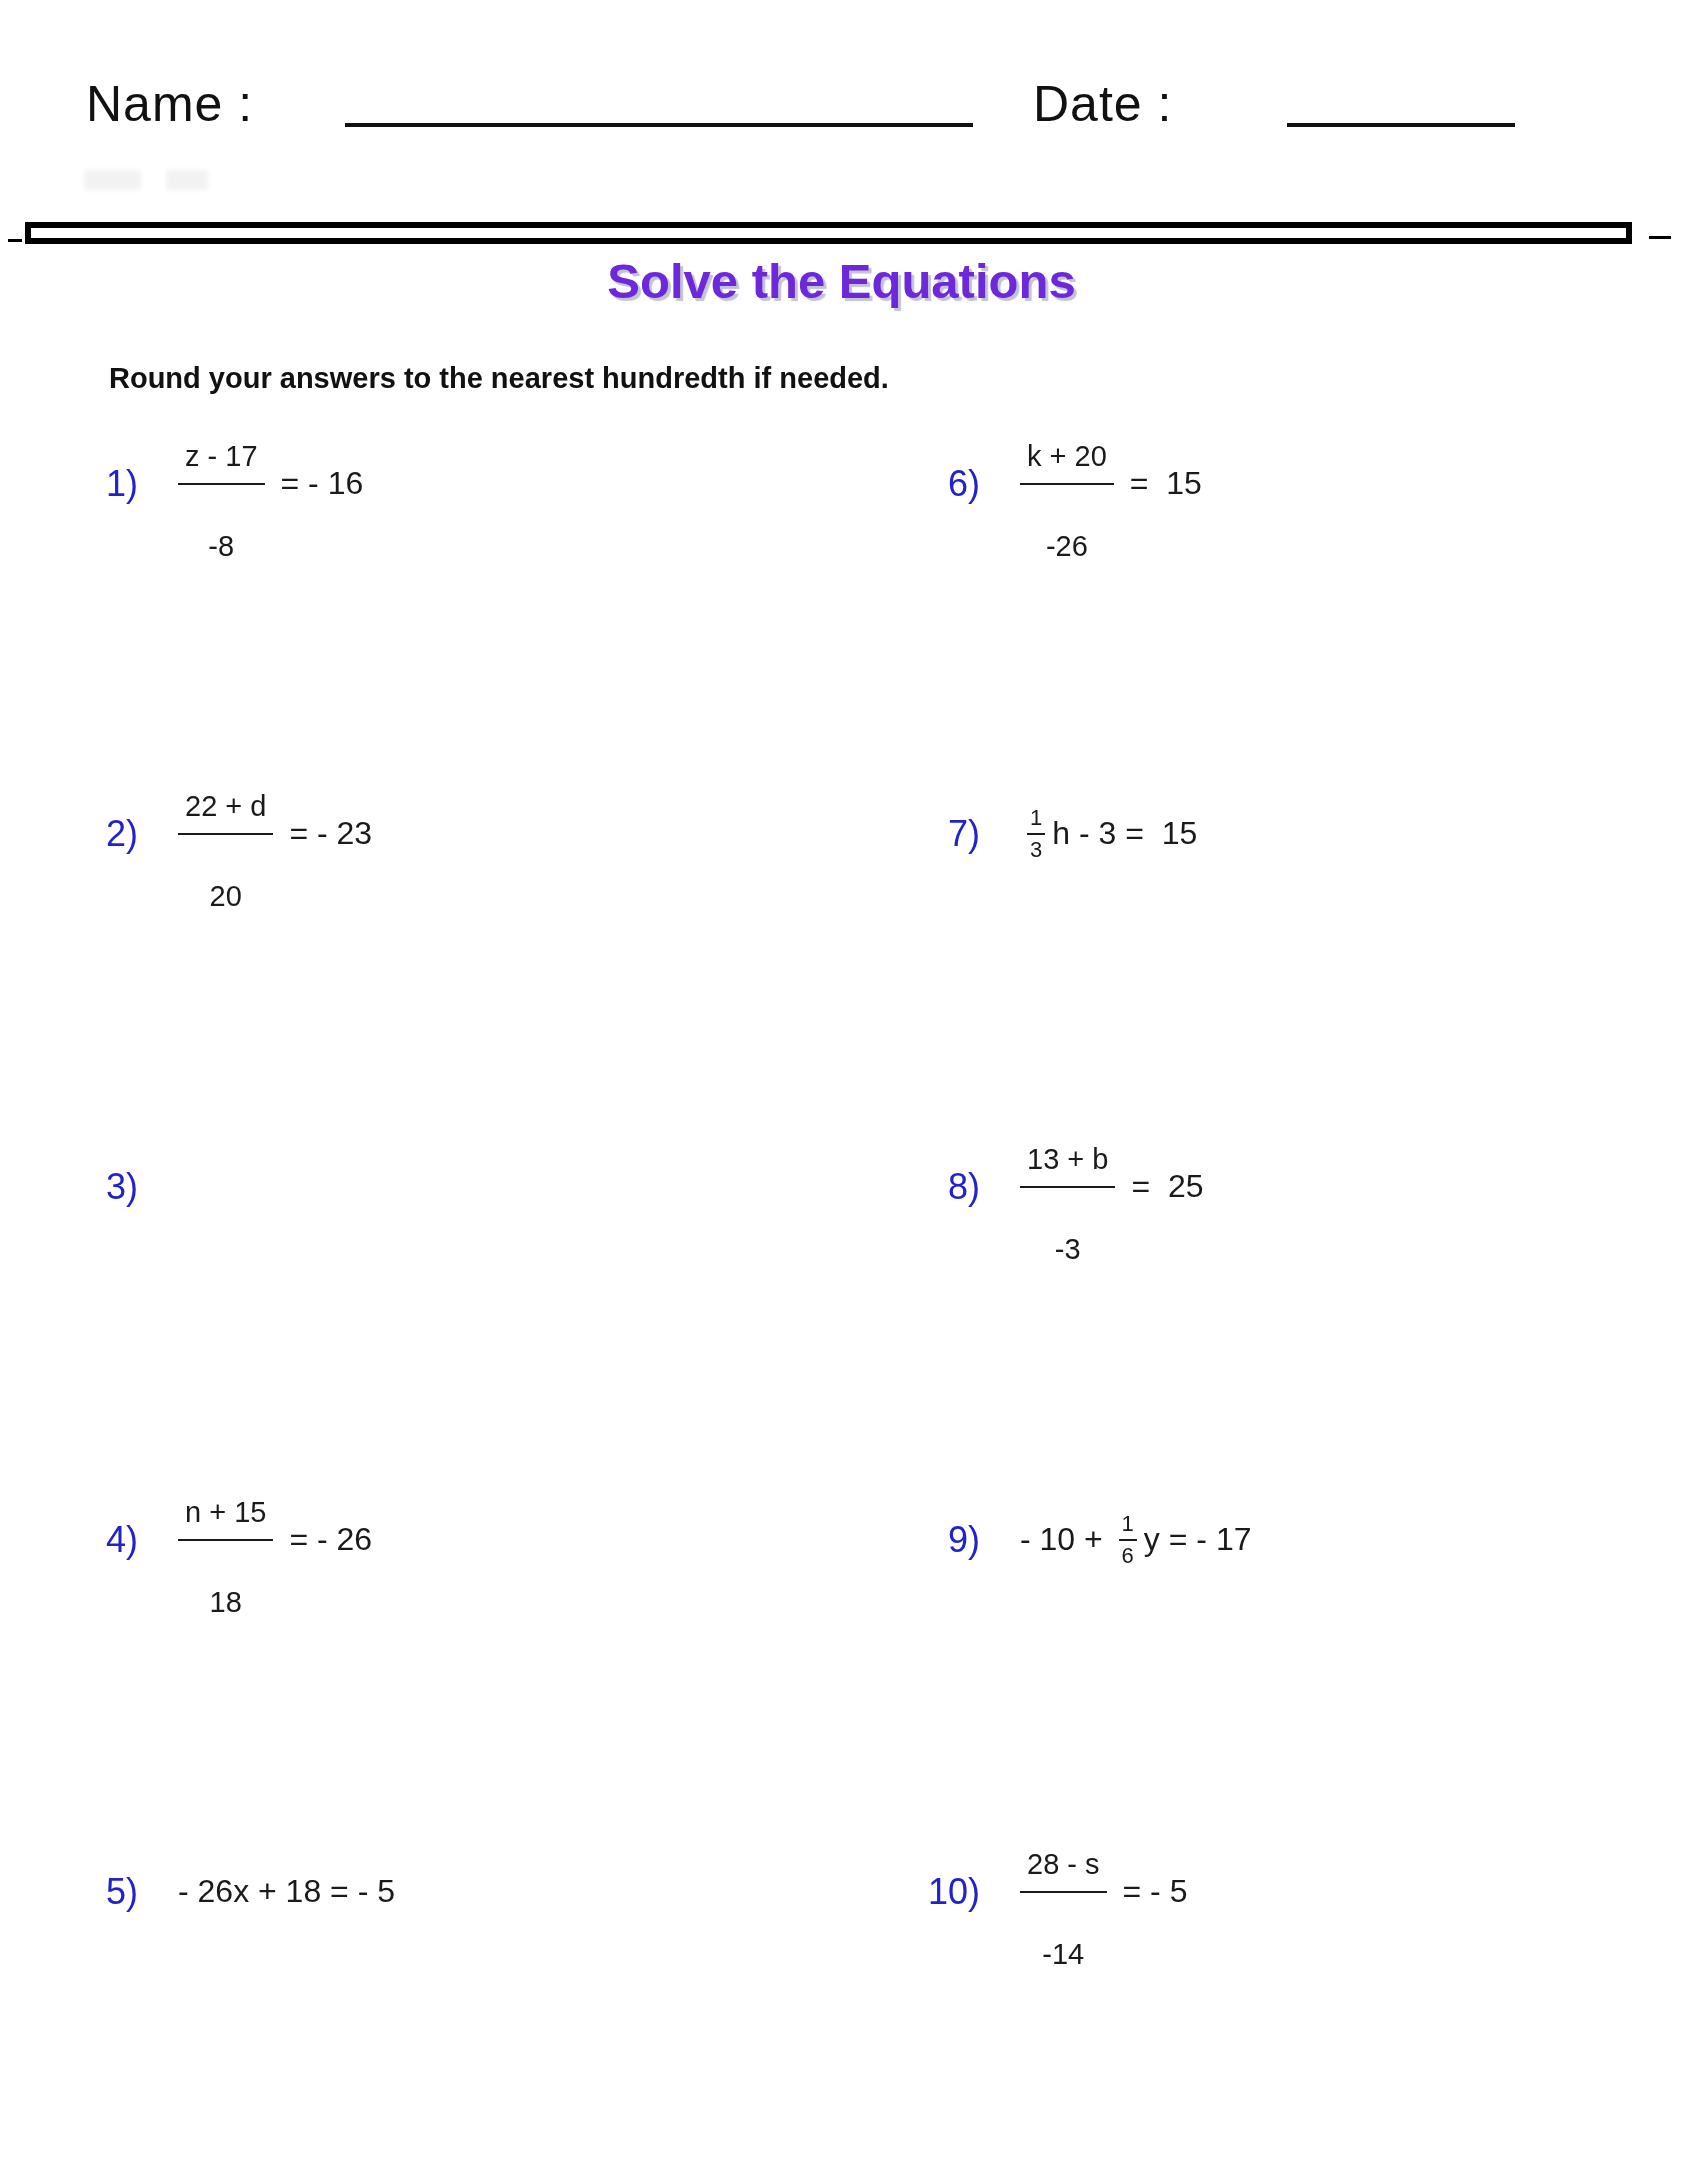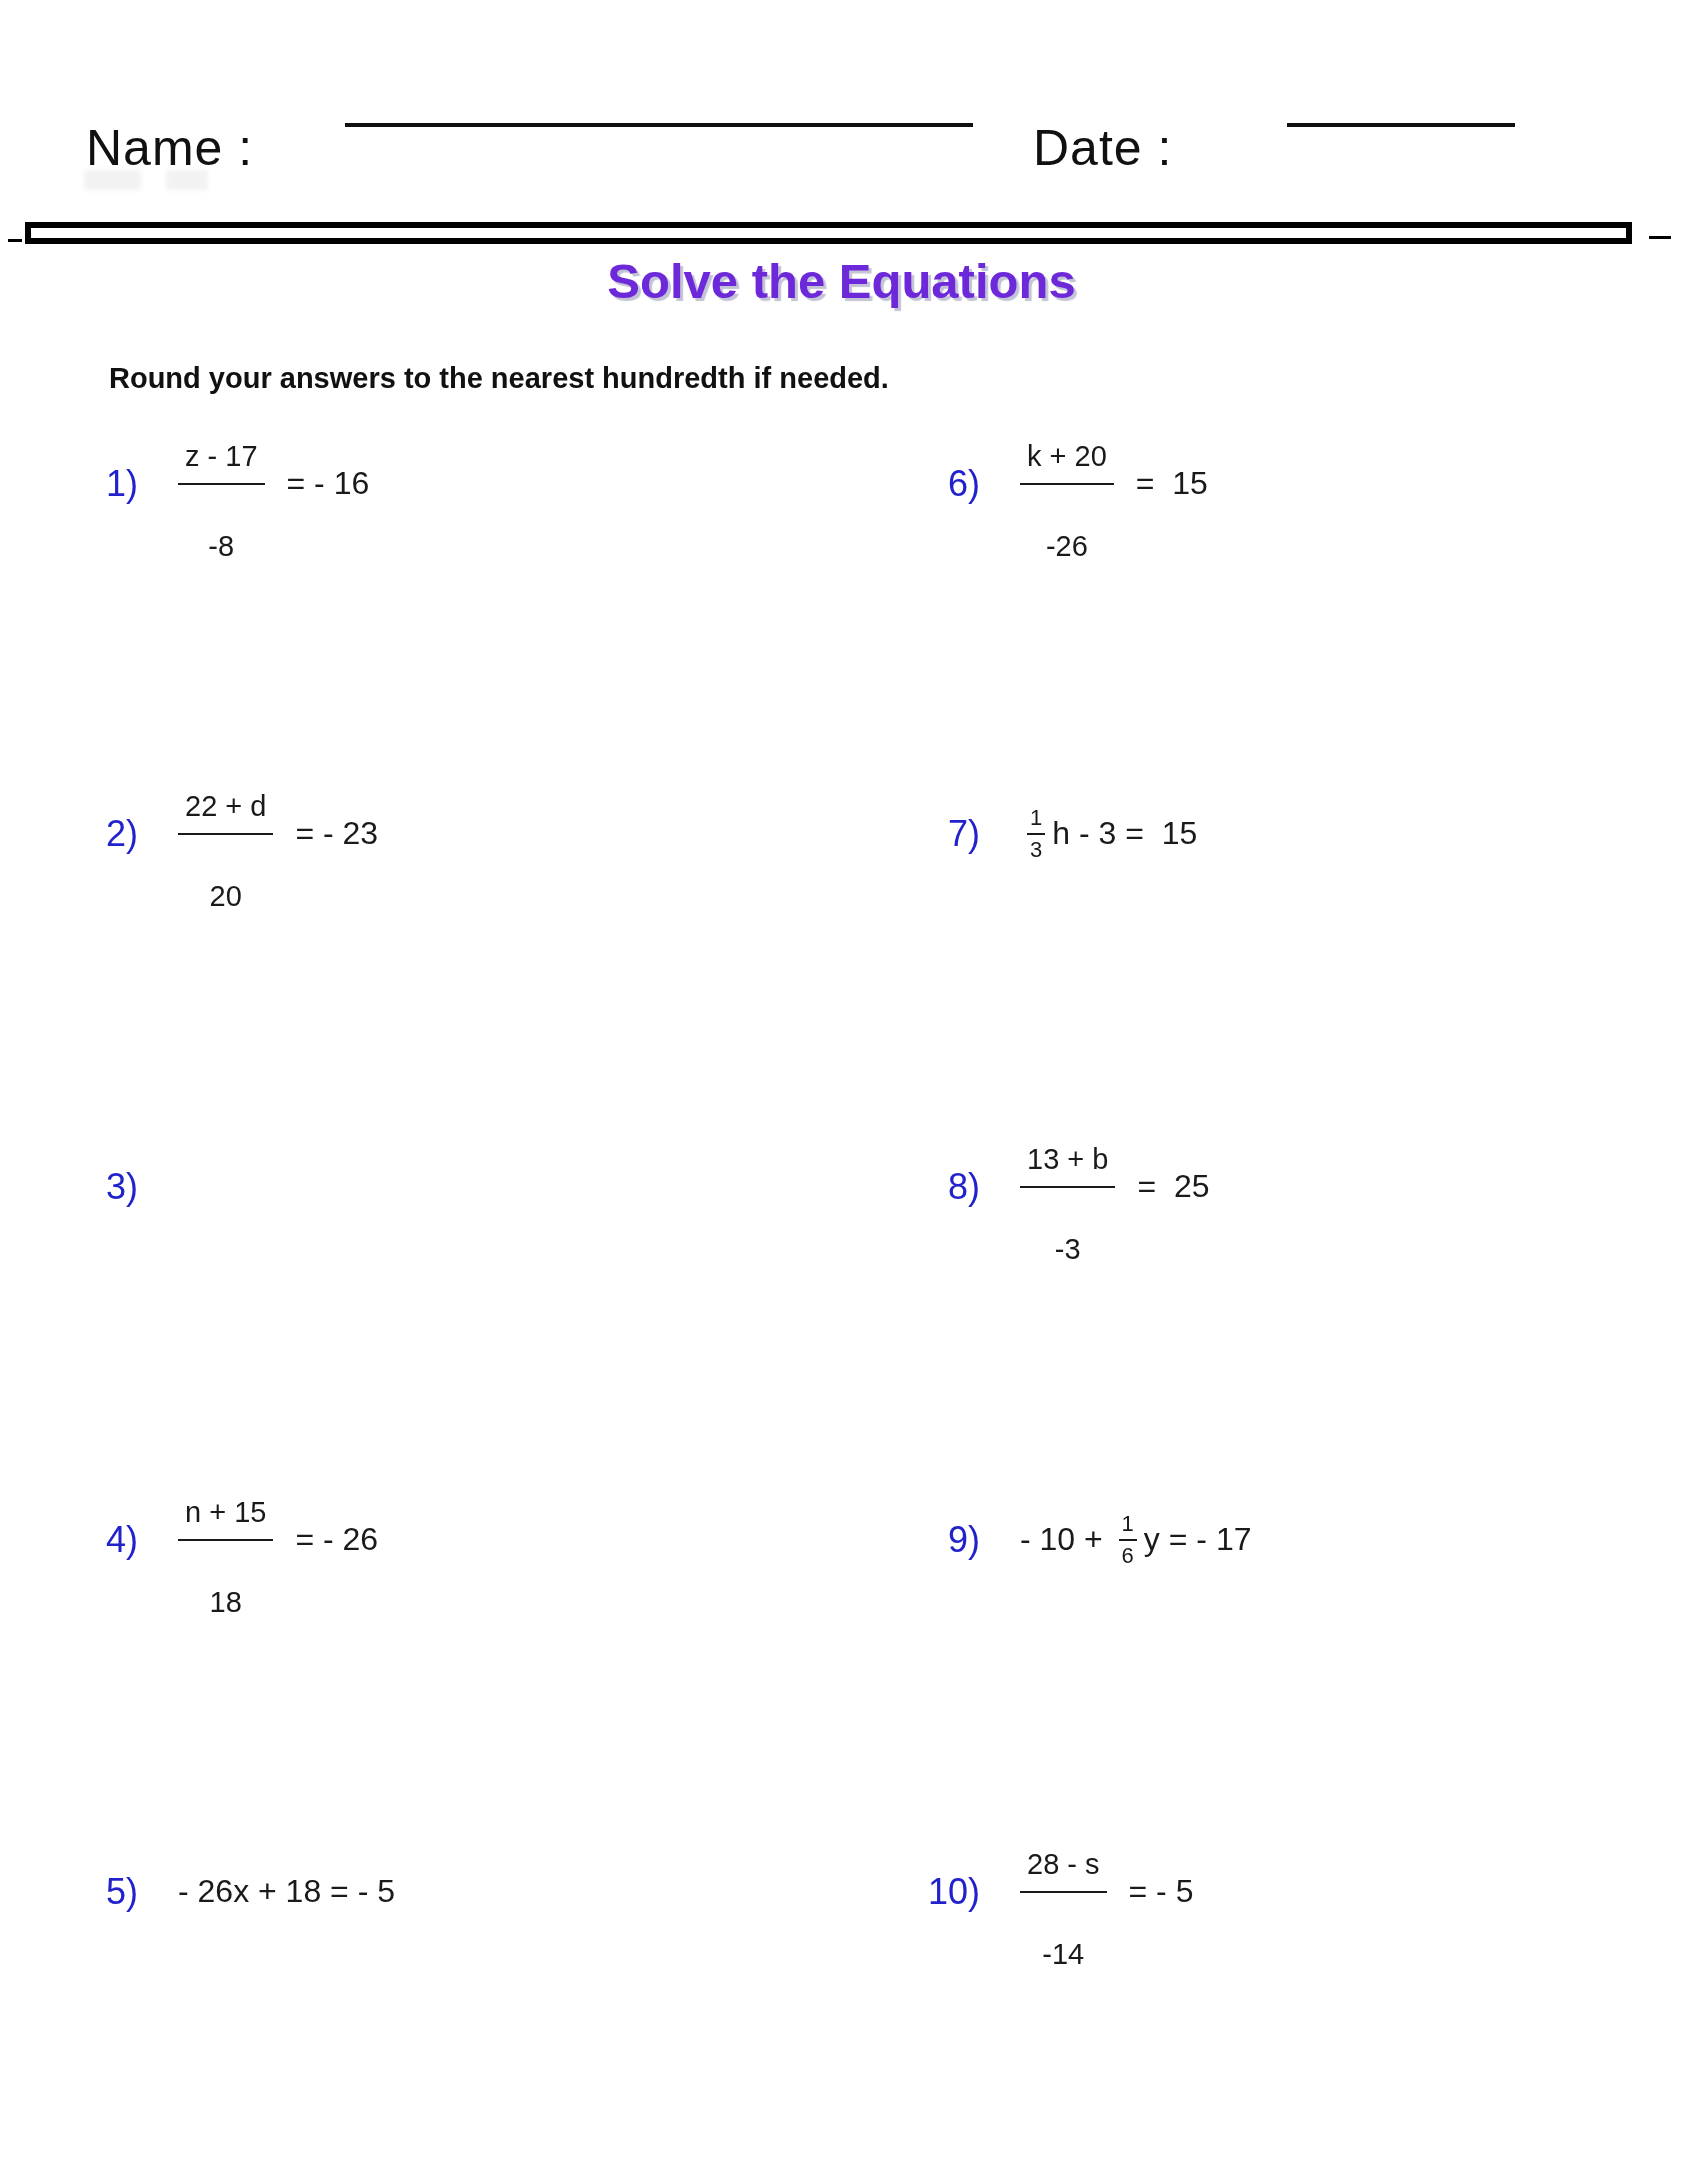--- a/index.html
+++ b/index.html
@@ -4,21 +4,21 @@
 <style>
   html,body { margin:0; padding:0; }
   body {
     width:1683px; height:2178px; background:#ffffff;
     font-family:"Liberation Sans", sans-serif; color:#1a1a1a;
     position:relative; overflow:hidden;
   }
   .abs { position:absolute; }
 
   
-  .hdr-label { font-size:50px; letter-spacing:1px; color:#111;margin-top:44px; }
+  .hdr-label { font-size:50px; letter-spacing:1px; color:#111; }
   #name-label { left:86px; top:75px; }
   #date-label { left:1033px; top:75px; }
   .blank-line { border-top:4px solid #111; height:0; }
   #name-line { left:345px; top:123px; width:628px; }
   #date-line { left:1287px; top:123px; width:228px; }
 
   
   .wm { background:#8a8a8a; opacity:0.10; filter:blur(2px); border-radius:3px; }
   #wm-1 { left:84px;  top:170px; width:57px; height:20px; }
   #wm-2 { left:166px; top:170px; width:42px; height:20px; }
@@ -44,21 +44,21 @@
     left:109px; top:362px; font-size:29px; font-weight:bold; color:#111;
   }
 
   
   .problem { position:absolute; height:119px; display:flex; align-items:center; }
   .pnum { color:#2222cc; font-size:36px; text-align:right; flex:none; }
   .pcontent { display:flex; align-items:center; margin-left:40px; font-size:32px; }
   .frac { display:inline-flex; flex-direction:column; align-items:center; }
   .frac .fnum, .frac .fden { font-size:29px; line-height:1.15; padding:0 7px; white-space:pre;margin-top:36px; }
   .frac .fbar { height:2px; background:#1a1a1a; align-self:stretch; margin:9px 0; }
-  .rhs { margin-left:22px; white-space:pre; }
+  .rhs { margin-left:16px; white-space:pre; }
   .itext { white-space:pre; }
   .sfrac { display:inline-flex; flex-direction:column; align-items:center; margin:0 7px; }
   .sfrac .fnum, .sfrac .fden { font-size:22px; line-height:1.05; padding:0 3px; }
   .sfrac .fbar { height:2px; background:#1a1a1a; align-self:stretch; margin:3px 0; }
 </style>
 </head>
 <body>
 
 <div>
 

